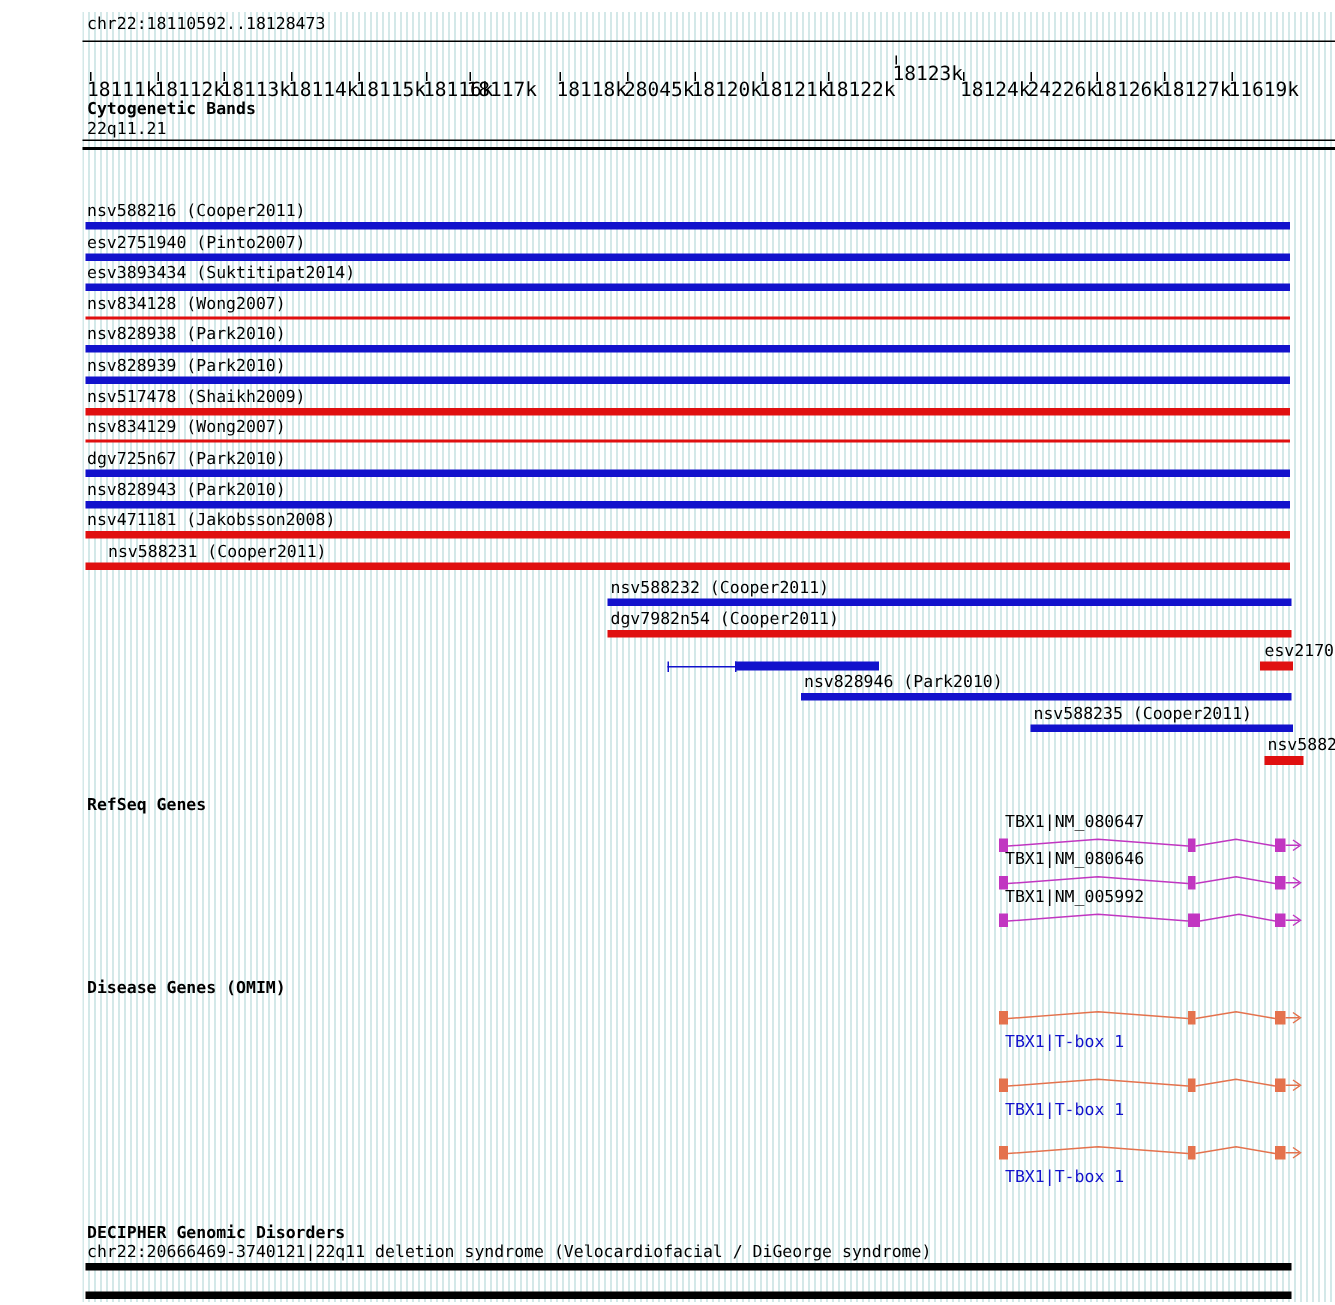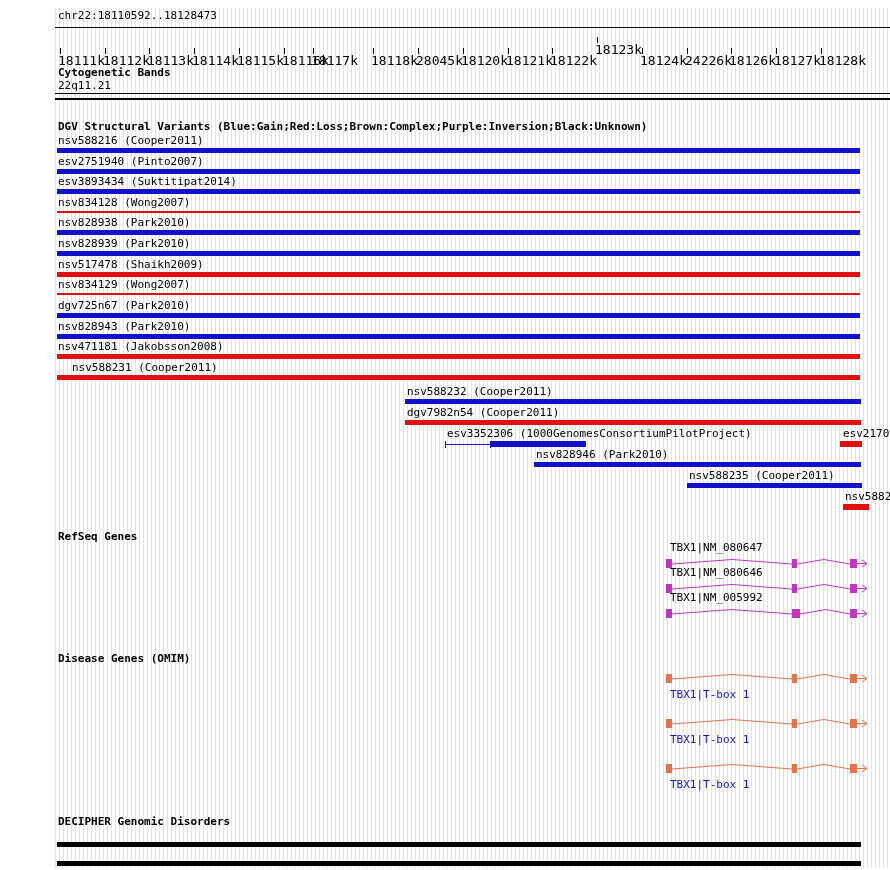--- a/index.html
+++ b/index.html
@@ -44,27 +44,26 @@
   <div class="tick" style="left:371px;top:34px">18118k</div>
   <div class="tick" style="left:416px;top:34px">28045k</div>
   <div class="tick" style="left:461px;top:34px">18120k</div>
   <div class="tick" style="left:506px;top:34px">18121k</div>
   <div class="tick" style="left:550px;top:34px">18122k</div>
   <div class="tick" style="left:595px;top:23px">18123k</div>
   <div class="tick" style="left:640px;top:34px">18124k</div>
   <div class="tick" style="left:685px;top:34px">24226k</div>
   <div class="tick" style="left:729px;top:34px">18126k</div>
   <div class="tick" style="left:774px;top:34px">18127k</div>
-  <div class="tick" style="left:819px;top:34px">18128k</div>
+  <div class="tick" style="left:819px;top:34px">11619k</div>
 
   <div class="lbl hdr" style="left:58px;top:67px">Cytogenetic Bands</div>
   <div class="lbl" style="left:58px;top:80px">22q11.21</div>
   <div class="cytoband" style="left:55px;top:93px;width:835px"></div>
 
-  <div class="lbl hdr" style="left:58px;top:121px">DGV Structural Variants (Blue:Gain;Red:Loss;Brown:Complex;Purple:Inversion;Black:Unknown)</div>
 
   <div class="lbl" style="left:58px;top:135px">nsv588216 (Cooper2011)</div>
   <div class="bar blue" style="left:57px;top:148px;width:803px;height:5px"></div>
 
   <div class="lbl" style="left:58px;top:156px">esv2751940 (Pinto2007)</div>
   <div class="bar blue" style="left:57px;top:169px;width:803px;height:5px"></div>
 
   <div class="lbl" style="left:58px;top:176px">esv3893434 (Suktitipat2014)</div>
   <div class="bar blue" style="left:57px;top:189px;width:803px;height:5px"></div>
 
@@ -94,21 +93,20 @@
 
   <div class="lbl" style="left:72px;top:362px">nsv588231 (Cooper2011)</div>
   <div class="bar red" style="left:57px;top:375px;width:803px;height:5px"></div>
 
   <div class="lbl" style="left:407px;top:386px">nsv588232 (Cooper2011)</div>
   <div class="bar blue" style="left:405px;top:399px;width:456px;height:5px"></div>
 
   <div class="lbl" style="left:407px;top:407px">dgv7982n54 (Cooper2011)</div>
   <div class="bar red" style="left:405px;top:420px;width:456px;height:5px"></div>
 
-  <div class="lbl" style="left:447px;top:428px">esv3352306 (1000GenomesConsortiumPilotProject)</div>
   <div class="bar blue" style="left:445px;top:441px;width:1px;height:7px"></div>
   <div class="bar blue" style="left:445px;top:444px;width:46px;height:1px"></div>
   <div class="bar blue" style="left:490px;top:441px;width:1px;height:7px"></div>
   <div class="bar blue" style="left:490px;top:441px;width:96px;height:6px"></div>
 
   <div class="lbl" style="left:843px;top:428px">esv21705</div>
   <div class="bar red" style="left:840px;top:441px;width:22px;height:6px"></div>
 
   <div class="lbl" style="left:536px;top:449px">nsv828946 (Park2010)</div>
   <div class="bar blue" style="left:534px;top:462px;width:327px;height:5px"></div>
@@ -184,16 +182,17 @@
       <path d="M196 5 L201 8.5 L196 12" stroke="currentColor" fill="none" stroke-width="1"></path>
       <rect x="0" y="4" width="6" height="9" fill="currentColor"></rect>
       <rect x="126" y="4" width="5" height="9" fill="currentColor"></rect>
       <rect x="184" y="4" width="7" height="9" fill="currentColor"></rect>
     </svg>
   </div>
   <div class="lbl omim-label" style="left:670px;top:779px">TBX1|T-box 1</div>
 
   <div class="lbl hdr" style="left:58px;top:816px">DECIPHER Genomic Disorders</div>
 
+  <div class="lbl" style="left:58px;top:829px">chr22:20666469-3740121|22q11 deletion syndrome (Velocardiofacial / DiGeorge syndrome)</div>
   <div class="bar blackbar" style="left:57px;top:842px;width:804px;height:5px"></div>
 
   <div class="bar blackbar" style="left:57px;top:861px;width:804px;height:5px"></div>
 </div>
 
 </body></html>

